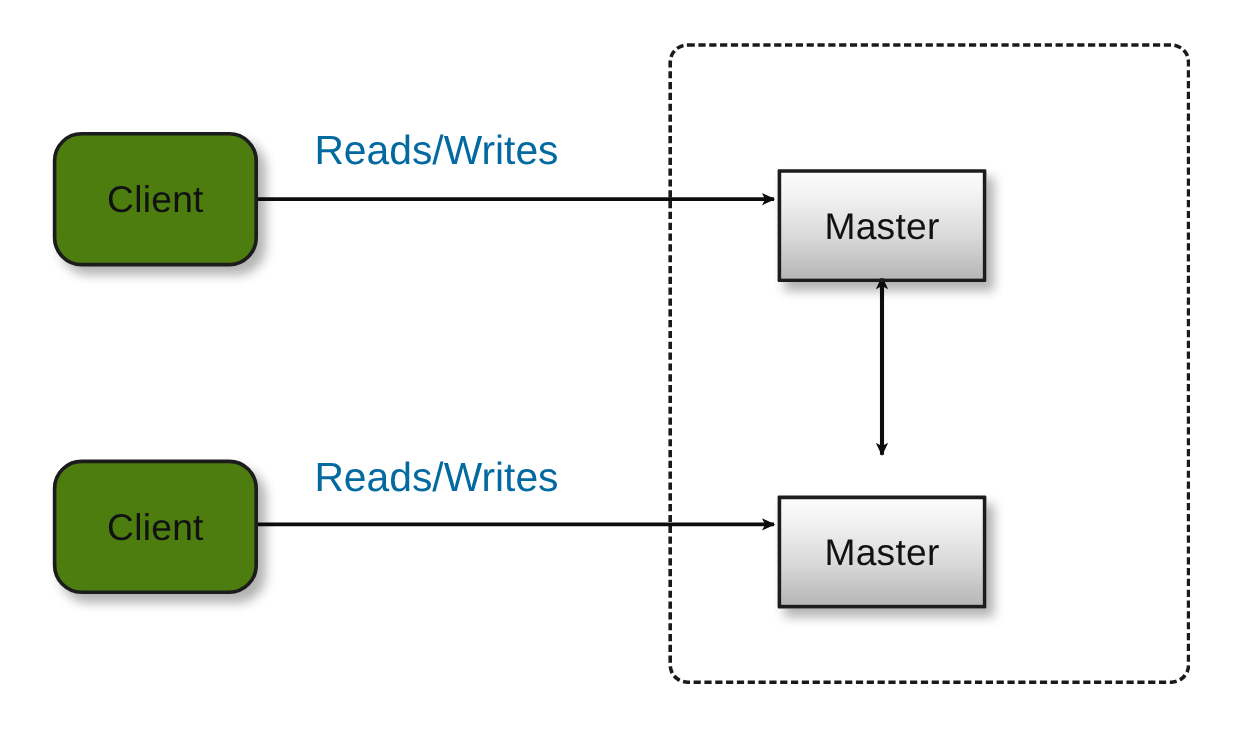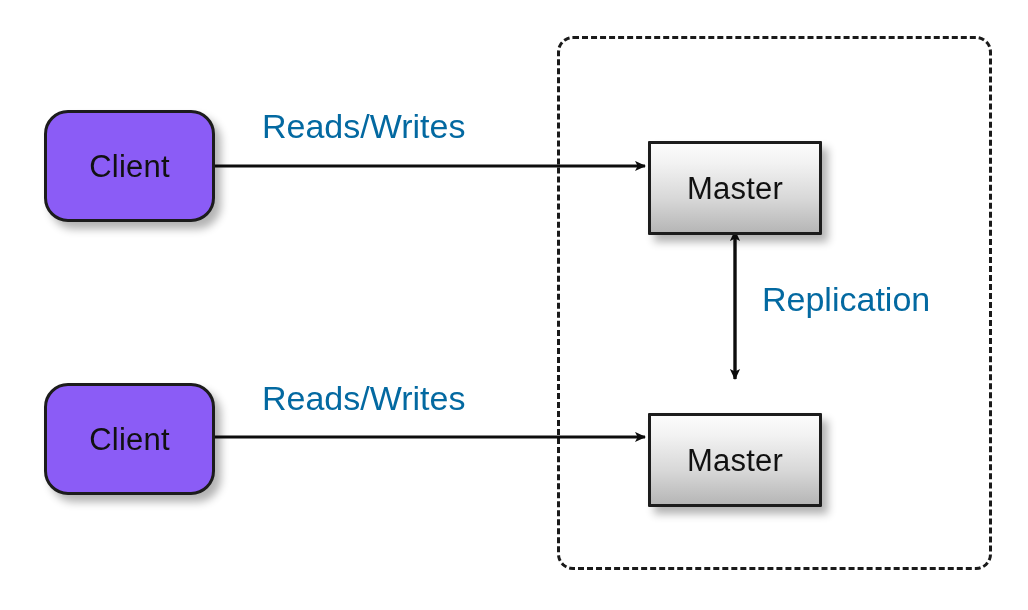--- a/index.html
+++ b/index.html
@@ -28,21 +28,21 @@
     border-radius: 16px;
     background: transparent;
   }
 
   
   .client-node {
     position: absolute;
     width: 171px;
     height: 112px;
     box-sizing: border-box;
-    background: #8b5cf6;
+    background: #4d7c0f;
     border: 3px solid #1c1c1c;
     border-radius: 24px;
     box-shadow: 6px 7px 9px rgba(0,0,0,0.30);
     display: flex;
     align-items: center;
     justify-content: center;
   }
   .client-node .node-label {
     font-size: 31px;
     color: #111111;
@@ -135,15 +135,14 @@
   </div>
 
   <div id="master-bottom" class="master-node">
     <span class="node-label">Master</span>
   </div>
 
   <div id="label-rw-top" class="edge-label">Reads/Writes</div>
 
   <div id="label-rw-bottom" class="edge-label">Reads/Writes</div>
 
-  <div id="label-replication" class="edge-label">Replication</div>
 
 </div>
 
 </body></html>

